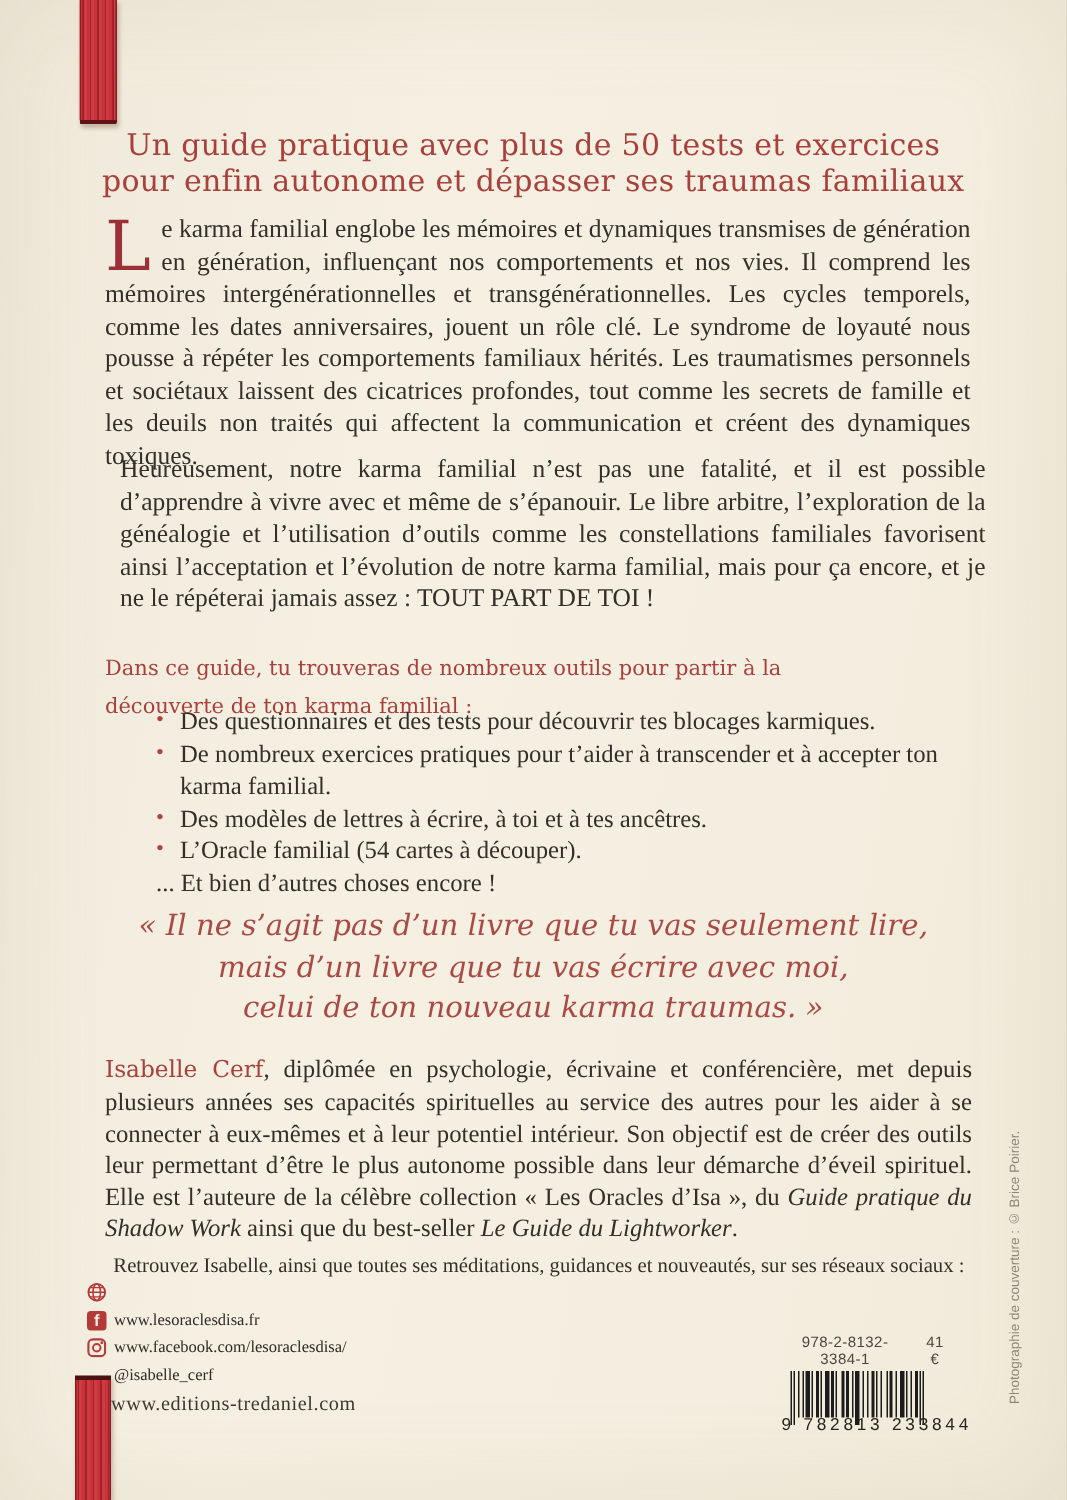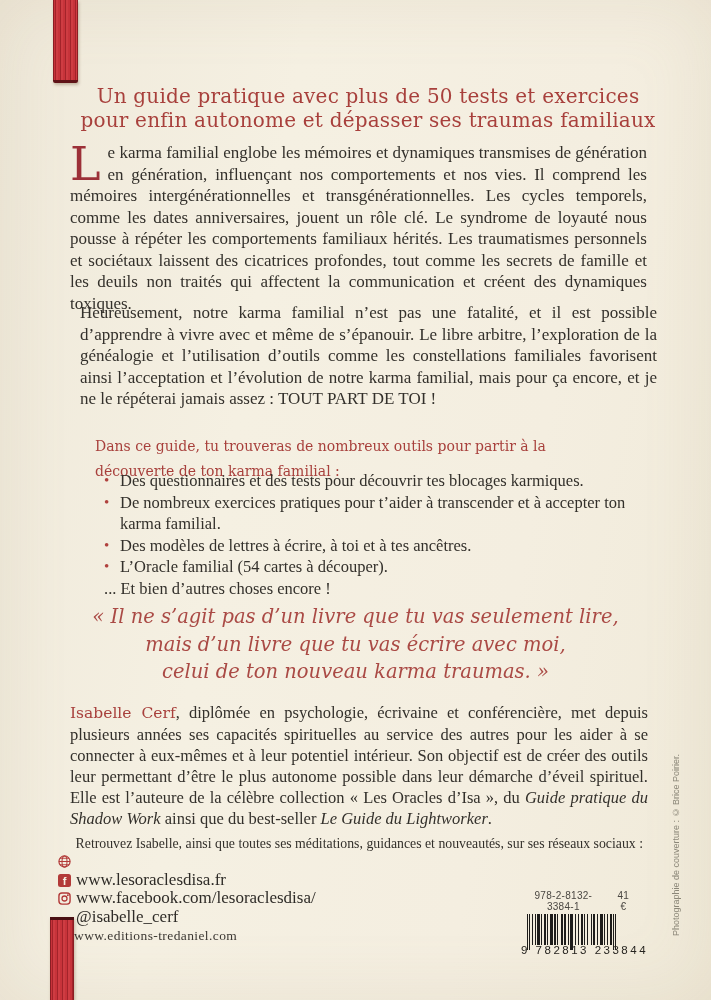--- a/index.html
+++ b/index.html
@@ -12,21 +12,21 @@
   }
   
   .ribbon {
     position:absolute;
     background:repeating-linear-gradient(90deg,#c7333a 0 2px,#a3232a 2px 3px,#ce3c42 3px 5px);
     box-shadow:1px 2px 3px rgba(110,80,50,.35), inset 1px 0 0 #8c1d23, inset -1px 0 0 #8c1d23;
   }
   .ribbon-top { left:53px; top:0; width:25px; height:83px; border-bottom:3px solid #5f1317; border-radius:0 0 2px 2px; }
   .ribbon-bottom { left:50px; top:917px; width:24px; height:83px; border-top:3px solid #4a1013; }
   
-  .display { font-family:"DejaVu Serif", serif; color:#a8403c;padding-left:25px; }
+  .display { font-family:"DejaVu Serif", serif; color:#a8403c; }
   .header { position:absolute; top:84px; left:0; width:100%; text-align:center; font-size:20px; line-height:24px; letter-spacing:.2px; }
   
   .bodytext { font-size:17px; line-height:21.5px; text-align:justify; }
   .intro { position:absolute; top:142px; left:70px; width:577px; }
   .dropcap { float:left; font-family:"DejaVu Serif", serif; color:#9c3038; font-size:46px; line-height:41px; padding:2px 7px 0 0; }
   .para2 { position:absolute; top:302px; left:80px; width:577px; }
   .guide-heading { position:absolute; top:434px; left:70px; width:505px; font-size:14px; line-height:25px; }
   
   .bullets { position:absolute; top:470px; left:104px; width:545px; font-size:16.5px; line-height:21.5px; }
   .bullet-row { display:flex; }
@@ -37,21 +37,21 @@
   .quote { position:absolute; top:603px; left:0; width:100%; text-align:center; font-family:"DejaVu Serif", serif; font-style:italic; color:#aa4a45; font-size:19.5px; line-height:27.5px; }
   
   .bio { position:absolute; top:702px; left:70px; width:578px; font-size:16.5px; line-height:21px; text-align:justify; }
   .bio-name { font-family:"DejaVu Serif", serif; color:#a8403c; font-size:15.5px; }
   .booktitle { font-style:italic; }
   
   .footer { position:absolute; top:835px; left:58px; width:585px; }
   .footer-intro { font-size:13.8px; line-height:17px;text-align:right; }
   .social-row { display:flex; align-items:center; height:17.5px; margin-top:1px; }
   .social-icon { width:13px; height:13px; margin-right:5px; flex:0 0 13px; }
-  .social-label { font-size:17px; color:#2e2b27;margin-top:36px; }
+  .social-label { font-size:11px; color:#2e2b27;margin-top:36px; }
   .fb-box { display:flex; align-items:flex-end; justify-content:center; width:13px; height:13px; background:#b23a38; border-radius:2.5px; color:#f5f0e2; font-family:"Liberation Sans",sans-serif; font-weight:bold; font-size:11px; line-height:12px; }
   
   .isbn-block { position:absolute; left:521px; top:890px; width:112px; text-align:center; font-family:"Liberation Sans", sans-serif; }
   .isbn-line { display:flex; justify-content:center; gap:8px; font-size:10px; color:#4a4742; letter-spacing:.3px; }
   .bars { height:31px; margin:2px auto 0; width:100px; display:flex; align-items:stretch; }
   .bars span.b { background:#1d1c1a; }
   .bars span.g { margin-bottom:-5px; }
   .digits { font-size:11.5px; color:#26241f; letter-spacing:2.5px; margin-top:-1px; white-space:nowrap; }
   
   .publisher { position:absolute; left:74px; top:928px; font-size:13.5px; letter-spacing:.4px; color:#3c3833; }

